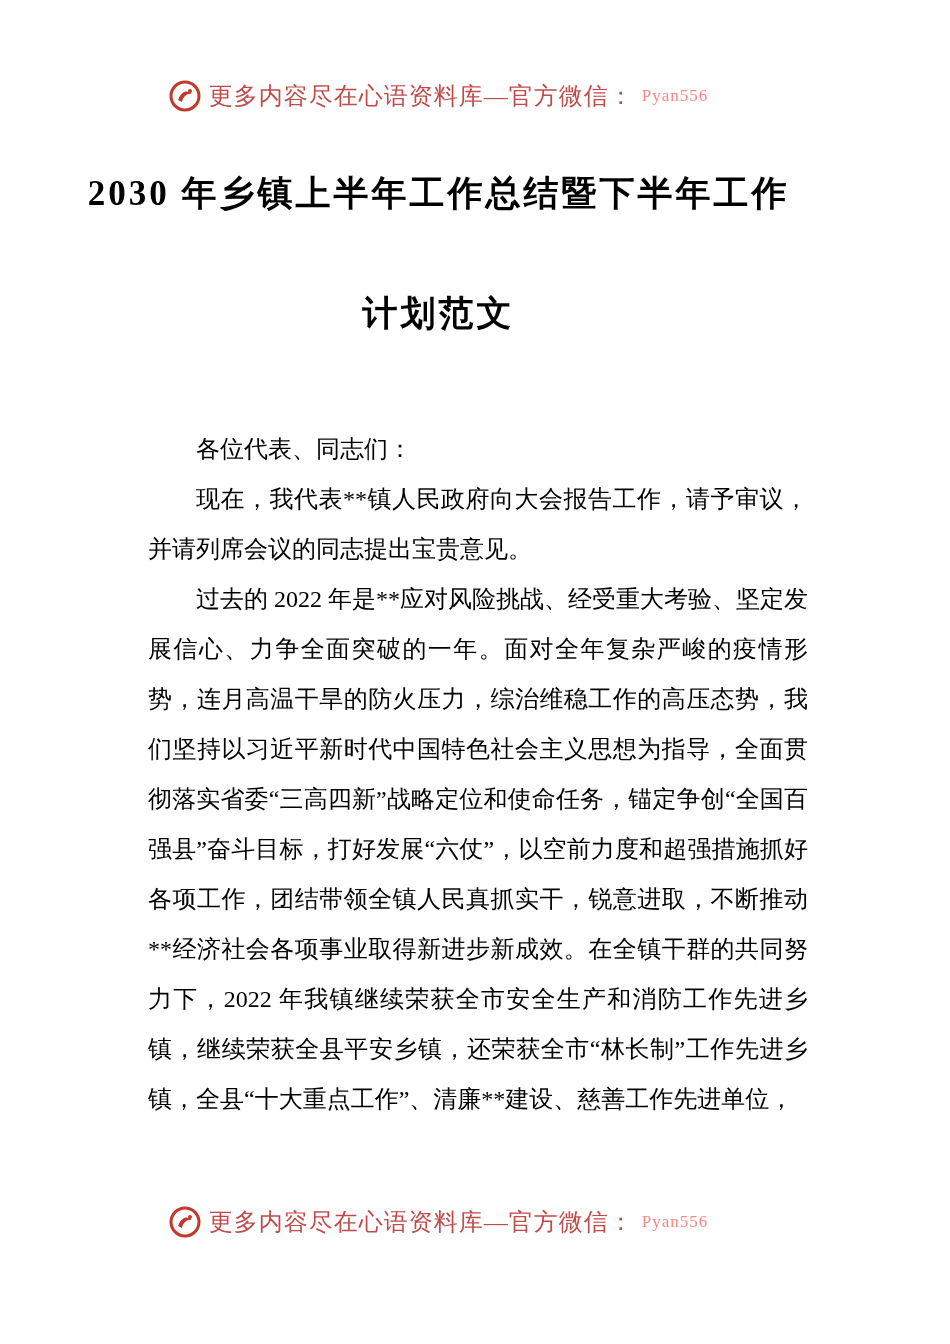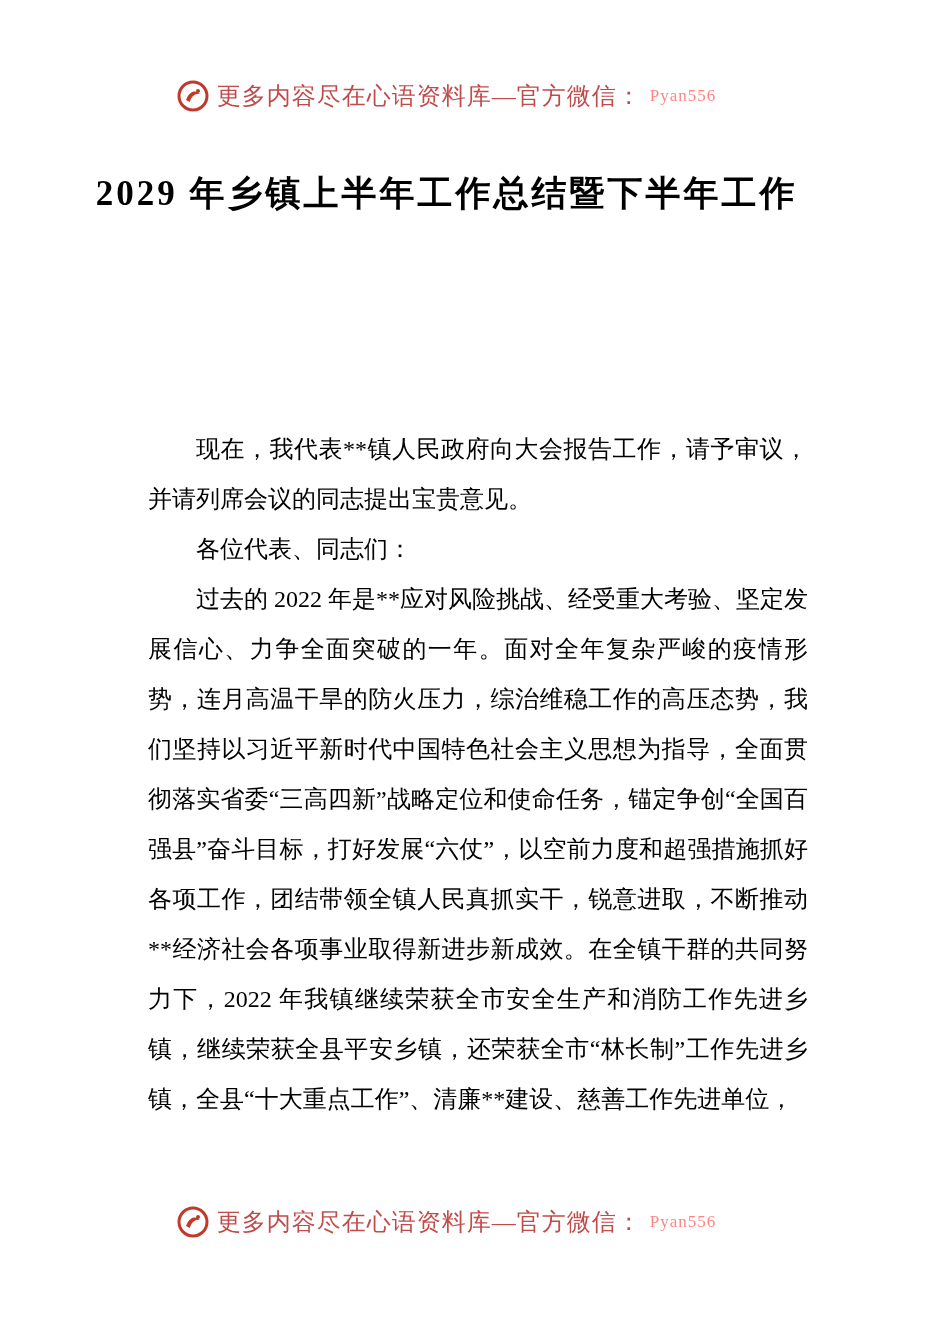--- a/index.html
+++ b/index.html
@@ -8,21 +8,20 @@
     background: #ffffff;
   }
   .page {
     position: relative;
     width: 877px;
     height: 1344px;
     background: #ffffff;
     font-family: "Liberation Serif", "DejaVu Serif", serif;
     color: #000000;
     overflow: hidden;
-    padding-left: 16px;
   }
 
   
   .watermark {
     position: absolute;
     left: 0;
     right: 0;
     display: flex;
     justify-content: center;
     align-items: center;
@@ -92,26 +91,27 @@
         <circle cx="16" cy="16" r="14" fill="#ffffff" stroke="#c0392b" stroke-width="3"></circle>
         <path d="M9 20 C13 10, 19 10, 23 14 C19 13, 14 16, 13 22 Z" fill="#c0392b"></path>
         <circle cx="21" cy="11" r="2" fill="#c0392b"></circle>
       </svg>
     </span>
     <span class="wm-text">更多内容尽在心语资料库—官方微信：</span>
     <span class="wm-handle">Pyan556</span>
   </div>
 
   <div class="doc-title">
-    <div class="title-line">2029 年乡镇上半年工作总结暨下半年工作</div>
+    <div class="title-line">2030 年乡镇上半年工作总结暨下半年工作</div>
+    <div class="title-line second">计划范文</div>
   </div>
 
   <div class="doc-body">
+    <p>各位代表、同志们：</p>
     <p>现在，我代表**镇人民政府向大会报告工作，请予审议，并请列席会议的同志提出宝贵意见。</p>
-    <p>各位代表、同志们：</p>
     <p>过去的 2022 年是**应对风险挑战、经受重大考验、坚定发展信心、力争全面突破的一年。面对全年复杂严峻的疫情形势，连月高温干旱的防火压力，综治维稳工作的高压态势，我们坚持以习近平新时代中国特色社会主义思想为指导，全面贯彻落实省委“三高四新”战略定位和使命任务，锚定争创“全国百强县”奋斗目标，打好发展“六仗”，以空前力度和超强措施抓好各项工作，团结带领全镇人民真抓实干，锐意进取，不断推动**经济社会各项事业取得新进步新成效。在全镇干群的共同努力下，2022 年我镇继续荣获全市安全生产和消防工作先进乡镇，继续荣获全县平安乡镇，还荣获全市“林长制”工作先进乡镇，全县“十大重点工作”、清廉**建设、慈善工作先进单位，</p>
   </div>
 
   <div class="watermark footer">
     <span class="wm-logo">
       <svg viewBox="0 0 32 32" width="32" height="32">
         <circle cx="16" cy="16" r="14" fill="#ffffff" stroke="#c0392b" stroke-width="3"></circle>
         <path d="M9 20 C13 10, 19 10, 23 14 C19 13, 14 16, 13 22 Z" fill="#c0392b"></path>
         <circle cx="21" cy="11" r="2" fill="#c0392b"></circle>
       </svg>

